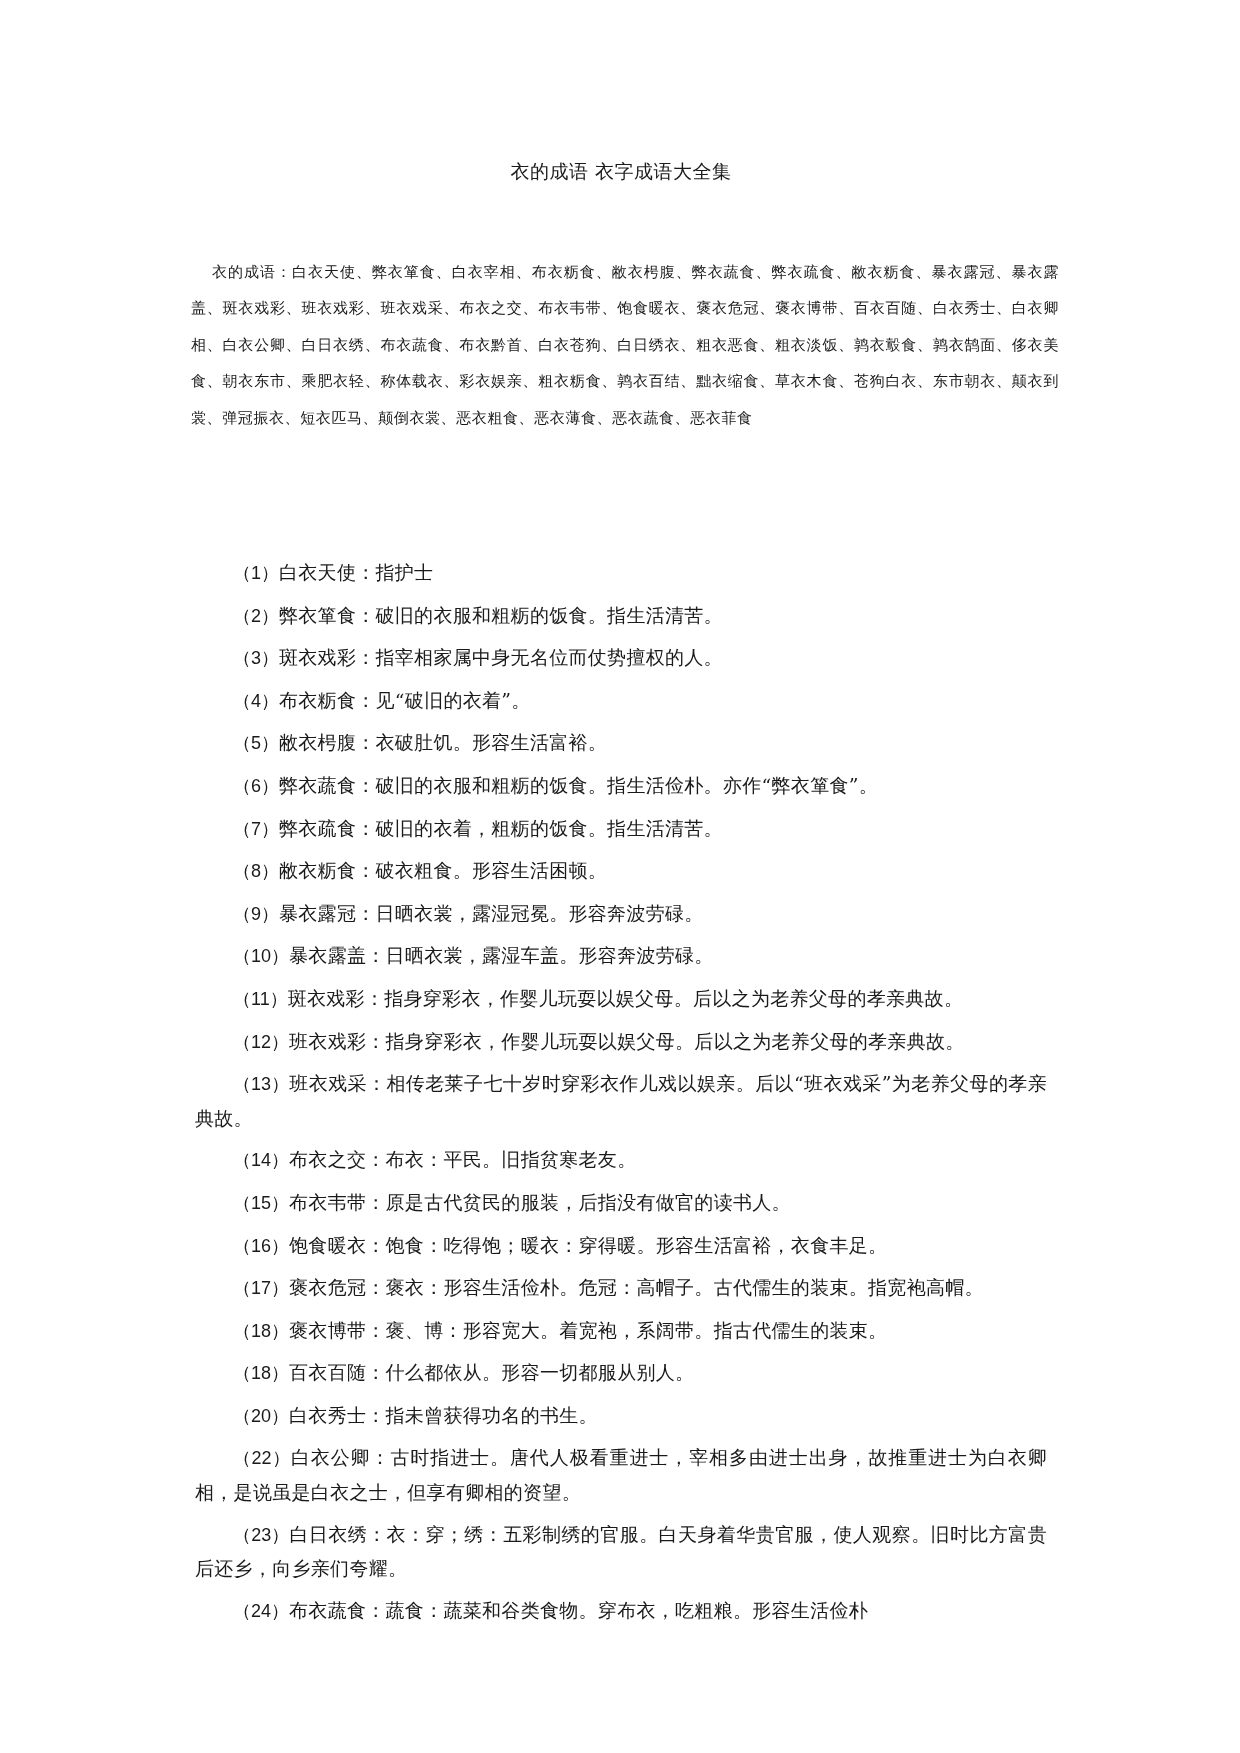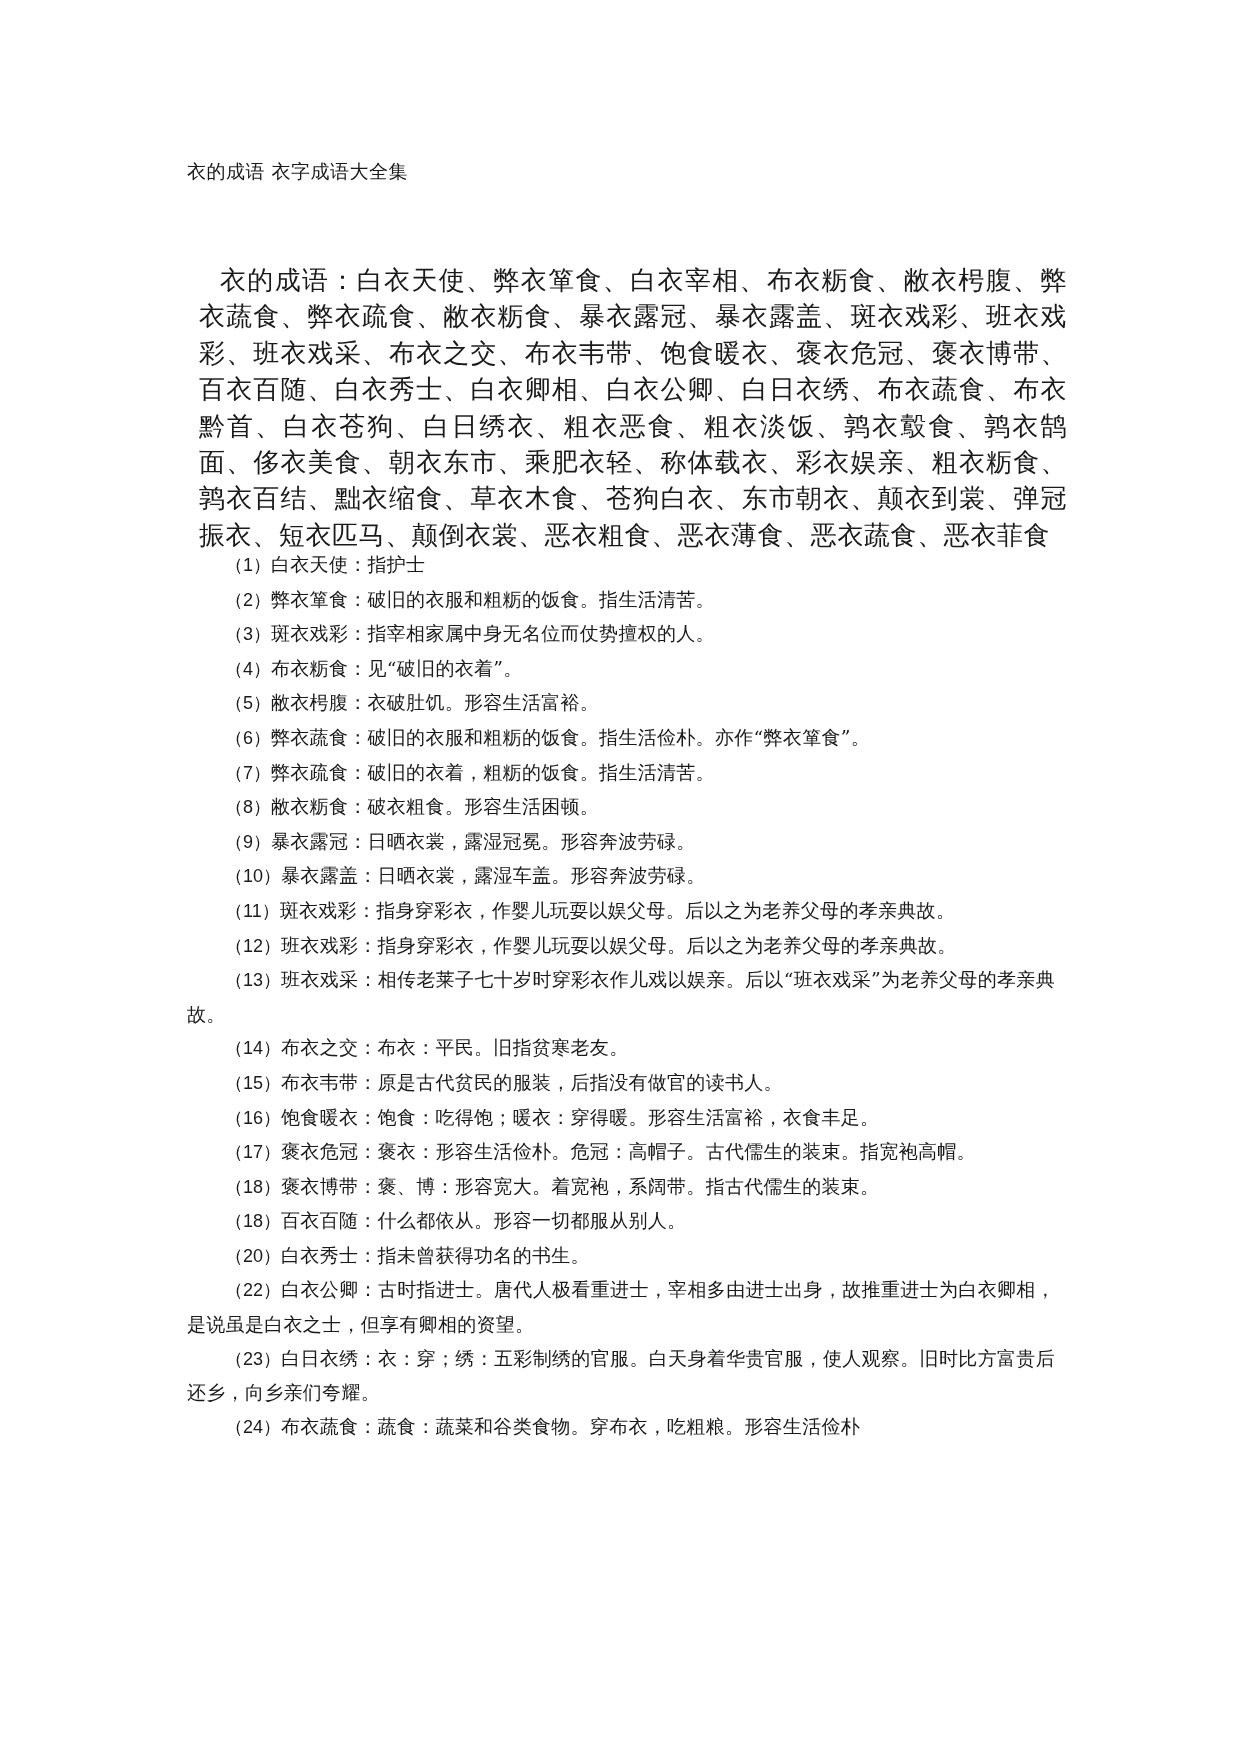--- a/index.html
+++ b/index.html
@@ -19,53 +19,53 @@
       position: absolute;
       left: 187px;
       top: 0;
       width: 868px;
     }
     .title {
       position: absolute;
       top: 158px;
       left: 0;
       width: 868px;
-      text-align: left;
+      text-align: center;
       font-size: 19px;
       line-height: 26px;
       letter-spacing: 0.5px;
       color: #1a1a1a;
     }
     .intro {
       position: absolute;
       top: 250px;
       left: 0;
       width: 868px;
-      font-size: 26px;
+      font-size: 15px;
       line-height: 36.4px;
       text-indent: 21px;
       letter-spacing: 0.6px;
       text-align: justify;
-      margin: 12px;
+      margin: 4px;
     }
     .list {
       position: absolute;
       top: 548px;
       left: 0;
       width: 868px;
       margin: 0;
       padding: 0;
       list-style: none;
     }
     .entry {
       font-size: 19px;
       line-height: 33.6px;
       text-indent: 2em;
       letter-spacing: 0.3px;
-      margin: 0;
+      margin: 8px;
       padding: 0;
       text-align: justify;
     }
     .num {
       font-family: "Liberation Sans", "DejaVu Sans", sans-serif;
       font-size: 18px;
       letter-spacing: 0;
     }
   </style>
 </head>

